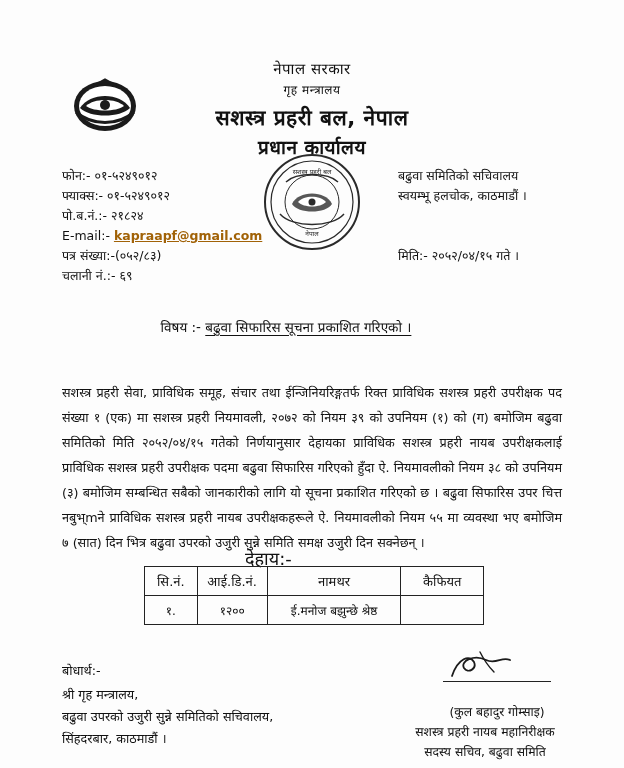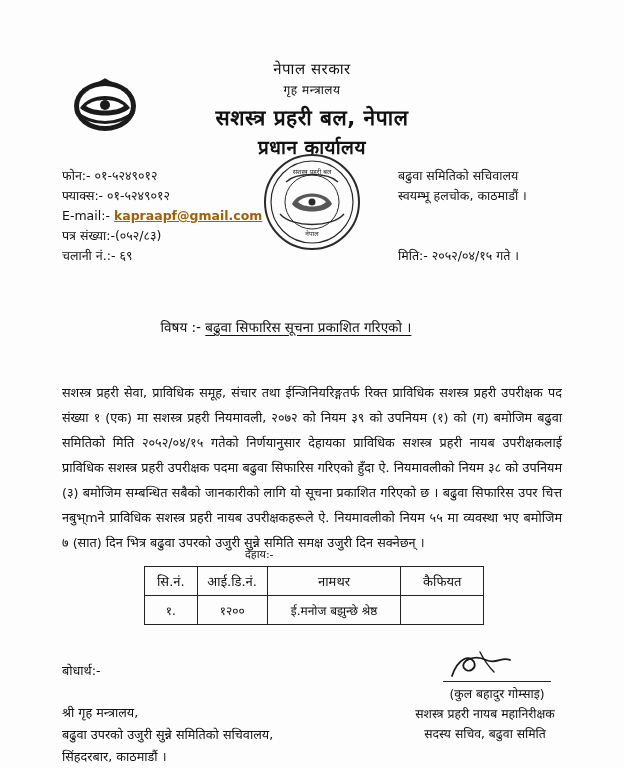--- a/index.html
+++ b/index.html
@@ -126,21 +126,21 @@
     width: 500px;
     font-size: 12.7px;
     line-height: 25px;
     text-align: justify;
   }
 
   .dehaya {
     position: absolute;
     left: 245px;
     top: 546px;
-    font-size: 11px;
+    font-size: 18px;
   }
 
   
   table.reg {
     position: absolute;
     left: 144px;
     top: 566px;
     width: 340px;
     border-collapse: collapse;
     font-size: 12px;
@@ -160,38 +160,38 @@
   table.reg td.name-cell { text-align: center; }
 
   
   .bodhartha {
     position: absolute;
     left: 62px;
     top: 660px;
     font-size: 12.7px;
     line-height: 22px;
   }
-  .bodhartha .title { margin-bottom: 20px; }
+  .bodhartha .title { margin-bottom: 2px; }
 
   .signblock {
     position: absolute;
     left: 380px;
     top: 650px;
     width: 210px;
     text-align: center;
     font-size: 12.3px;
     line-height: 20px;
   }
   .sig-svg {
     height: 30px;
     margin-bottom: 1px;
   }
   .sig-name {
     border-top: 1px solid #222;
-    padding-top: 2px;
+    padding-top: 20px;
     display: inline-block;
     padding-left: 6px;
     padding-right: 6px;
     margin-left: 24px;
   }
 </style>
 </head>
 <body>
 
 <div class="page">
@@ -229,20 +229,21 @@
         <path d="M24 30 C34 20, 66 20, 76 30" stroke="#2a2a2a" stroke-width="1.4" fill="none"></path>
         <text x="50" y="22" font-size="6.5" text-anchor="middle" fill="#2a2a2a" font-family="DejaVu Sans, sans-serif">सशस्त्र प्रहरी बल</text>
         <text x="50" y="84" font-size="6.5" text-anchor="middle" fill="#2a2a2a" font-family="DejaVu Sans, sans-serif">नेपाल</text>
       </svg>
     </div>
   </div>
 
   <div class="contact">
     <div>फोन:- ०१-५२४९०१२</div>
     <div>फ्याक्स:- ०१-५२४९०१२</div>
+    <div>पो.ब.नं.:- २१८२४</div>
     <div>
       <span>E-mail:-</span>
       <span class="email-link">kapraapf@gmail.com</span>
     </div>
     <div>पत्र संख्या:-(०५२/८३)</div>
     <div>चलानी नं.:- ६९</div>
   </div>
 
   <div class="addr">
     <div>बढुवा समितिको सचिवालय</div>

